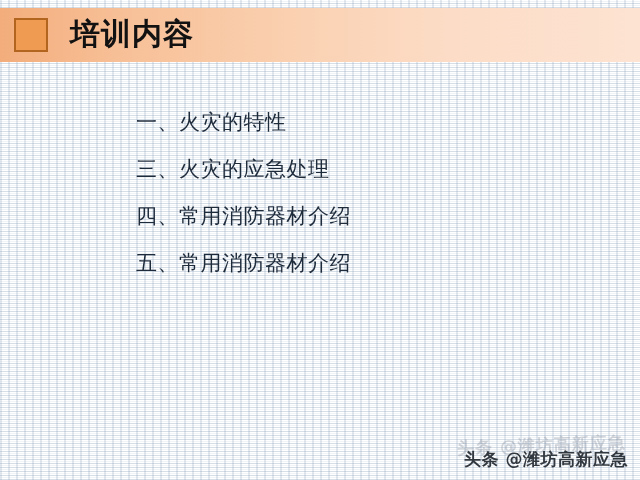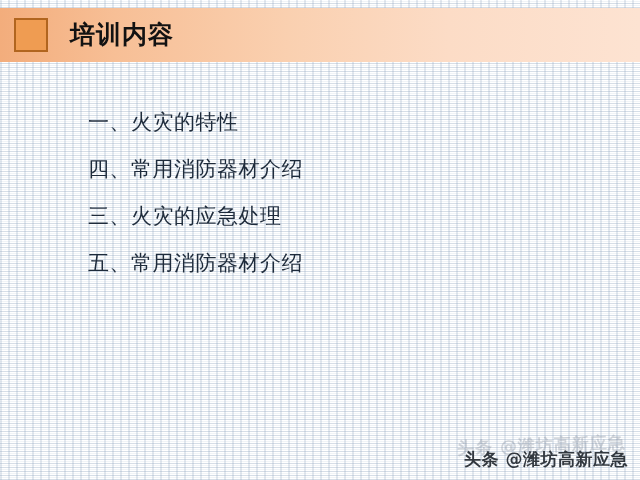--- a/index.html
+++ b/index.html
@@ -53,38 +53,39 @@
     height: 34px;
     background: #ef9c52;
     border: 2px solid #b1651f;
     box-sizing: border-box;
   }
   #header-title {
     position: absolute;
     left: 70px;
     top: 50%;
     transform: translateY(-52%);
-    font-size: 25px;
+    font-size: 30px;
     font-weight: bold;
     color: #121212;
     letter-spacing: 1px;
     white-space: nowrap;
     line-height: 1;
   }
 
   
   #content-list {
     position: absolute;
     left: 0;
     top: 98px;
     width: 640px;
   }
   .list-row {
     position: relative;
     height: 47px;
+    margin-left: 48px;
   }
   .list-label {
     position: absolute;
     left: 88px;
     top: 50%;
     transform: translateY(-50%);
     font-size: 21px;
     color: #1e2b3b;
     white-space: nowrap;
     line-height: 1;
@@ -145,25 +146,25 @@
   </div>
 
   <div id="content-list">
 
     <div class="list-row">
       <span class="list-label">一、火灾的特性</span>
     </div>
 
 
     <div class="list-row">
-      <span class="list-label">四、常用消防器材介绍</span>
+      <span class="list-label">三、火灾的应急处理</span>
     </div>
 
     <div class="list-row">
-      <span class="list-label">三、火灾的应急处理</span>
+      <span class="list-label">四、常用消防器材介绍</span>
     </div>
 
     <div class="list-row">
       <span class="list-label">五、常用消防器材介绍</span>
     </div>
 
   </div>
 
   <div id="watermark">
     <div id="watermark-ghost">头条 @潍坊高新应急</div>

